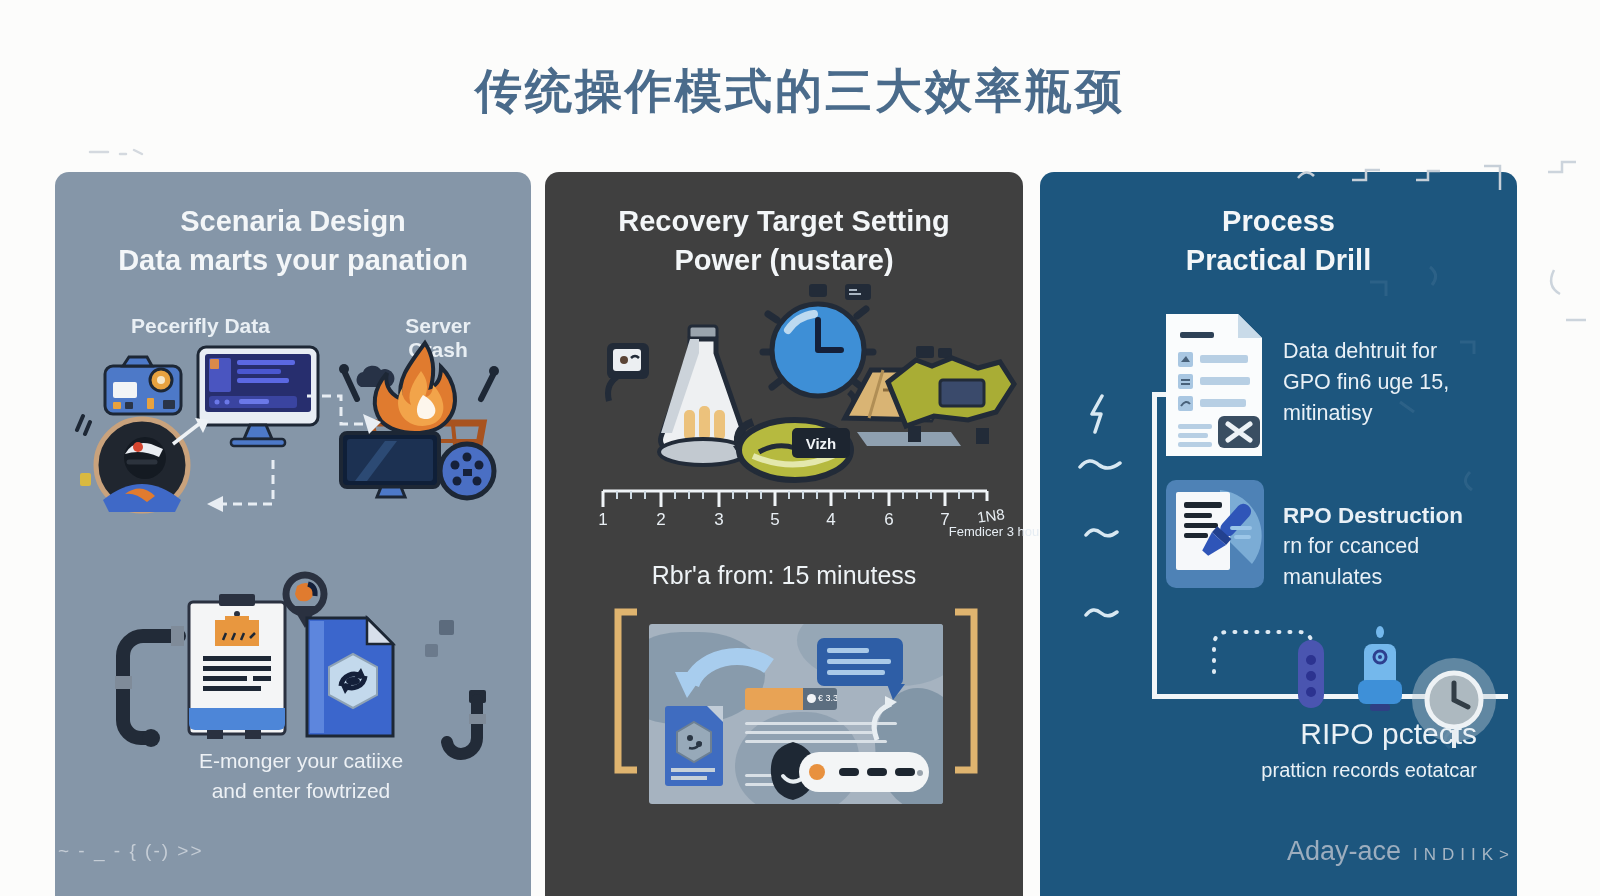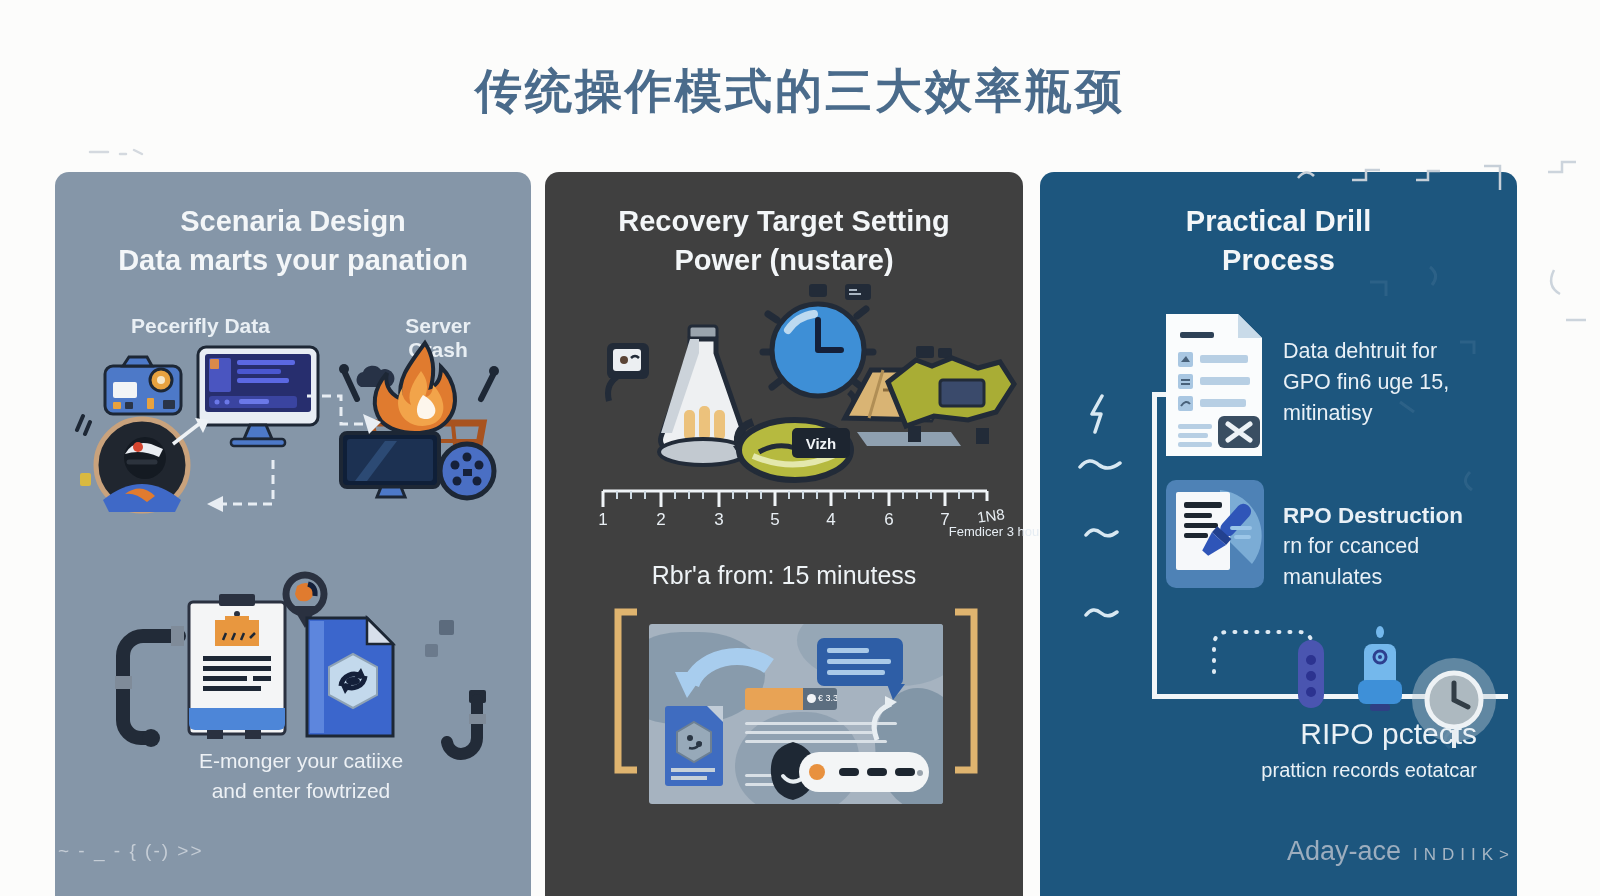--- a/index.html
+++ b/index.html
@@ -375,22 +375,22 @@
 
   <div class="panel panel3">
 
     <svg class="abs" style="left:0;top:0;" width="477" height="643">
       <g stroke="rgba(255,255,255,0.07)" stroke-width="3" fill="none">
         <path d="M330 110 h16 v14 M390 95 q10 8 2 18 M420 170 h14 v12 M360 230 l14 10 M430 300 q-10 10 2 18 M330 480 h14 v12 M410 560 q-10 8 0 16"></path>
       </g>
     </svg>
 
     <div class="p-heading">
+      <div>Process</div>
       <div>Practical Drill</div>
-      <div>Process</div>
     </div>
 
     <svg class="abs" style="left:46px;top:222px;" width="26" height="40">
       <path d="M16 2 L6 20 h9 L9 38" stroke="#d8e8f2" stroke-width="3.5" fill="none" stroke-linecap="round" stroke-linejoin="round"></path>
     </svg>
     <svg class="abs" style="left:38px;top:282px;" width="44" height="20">
       <path d="M2 13 Q11 2 21 11 Q30 18 42 9" stroke="#d8e8f2" stroke-width="3.5" fill="none" stroke-linecap="round"></path>
     </svg>
     <svg class="abs" style="left:44px;top:352px;" width="36" height="18">
       <path d="M2 11 Q9 2 17 9 Q24 15 33 8" stroke="#d8e8f2" stroke-width="3.5" fill="none" stroke-linecap="round"></path>

